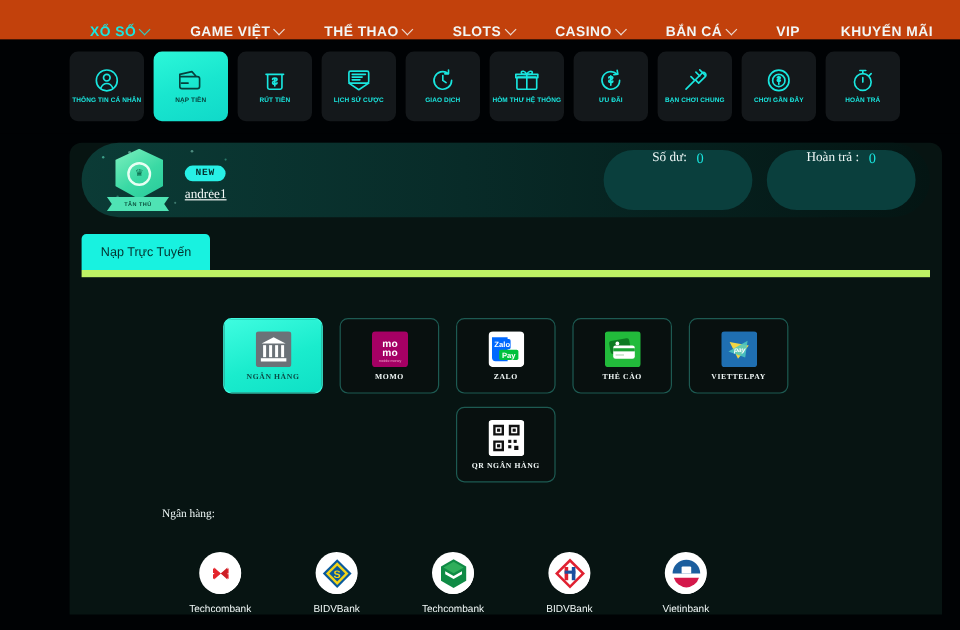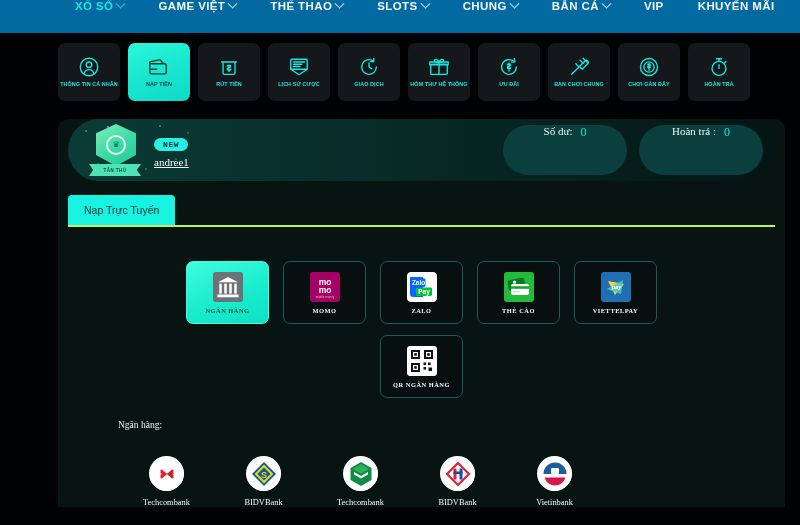--- a/index.html
+++ b/index.html
@@ -6,23 +6,23 @@
   html, body {
     width: 800px; height: 525px;
     background: #000204;
     font-family: "Liberation Sans", sans-serif;
     overflow: hidden;
   }
 
   
   .topnav {
     height: 33px;
-    background: #0369a1;
-    display: flex;
-    align-items: flex-start;
+    background: #c2410c;
+    display: flex;
+    align-items: flex-end;
     gap: 0px;
     padding-left: 58px;
     overflow: hidden;
     white-space: nowrap;
   }
   .nav-item {
     display: flex;
     align-items: center;
     gap: 4px;
     color: #f2f6f5;
@@ -167,21 +167,21 @@
     color: #eef7f6;
     font-size: 11px;
     font-family: "Liberation Serif", serif;
   }
   .bal b { color: #19e6df; font-weight: normal; font-size: 12px; }
 
   
   .tabs {
     margin: 14px 10px 0 10px;
     display: flex;
-    border-bottom: 2px solid #bef264;
+    border-bottom: 6px solid #bef264;
   }
   .tab {
     padding: 9px 16px;
     font-size: 10.5px;
     color: #e8f4f2;
     cursor: pointer;
     font-family: "Liberation Sans", sans-serif;
   }
   .tab.active {
     background: #18f2e0;
@@ -222,21 +222,21 @@
   .pm .pmlabel {
     font-size: 6.4px;
     color: #f3faf9;
     font-weight: bold;
     letter-spacing: .5px;
     font-family: "Liberation Serif", serif;
   }
   .pm.active .pmlabel { color: #0a4a44; }
 
   
-  .bank-section { margin-top: 22px; padding-left: 60px; }
+  .bank-section { margin-top: 22px; padding-left: 77px; }
   .bank-label {
     color: #eef7f6;
     font-size: 9.5px;
     font-family: "Liberation Serif", serif;
   }
   .bank-row {
     display: flex;
     gap: 0px;
     margin-top: 26px;
   }
@@ -251,21 +251,21 @@
   .bank .bcircle {
     width: 35px; height: 35px;
     border-radius: 50%;
     background: #ffffff;
     display: flex; align-items: center; justify-content: center;
     overflow: hidden;
   }
   .bank .bname {
     font-size: 8.4px;
     color: #f2f9f8;
-    font-family: Liberation Serif, serif;
+    font-family: Liberation Sans, sans-serif;
     text-align: right;
   }
 </style>
 </head>
 <body>
 
 <div class="topnav" id="topnav">
     <div class="nav-item active">
       <span>XỔ SỐ</span>
       <i class="caret"></i>
@@ -276,21 +276,21 @@
     </div>
     <div class="nav-item">
       <span>THỂ THAO</span>
       <i class="caret"></i>
     </div>
     <div class="nav-item">
       <span>SLOTS</span>
       <i class="caret"></i>
     </div>
     <div class="nav-item">
-      <span>CHUNG</span>
+      <span>CASINO</span>
       <i class="caret"></i>
     </div>
     <div class="nav-item">
       <span>BẮN CÁ</span>
       <i class="caret"></i>
     </div>
     <div class="nav-item">
       <span>VIP</span>
     </div>
     <div class="nav-item">

